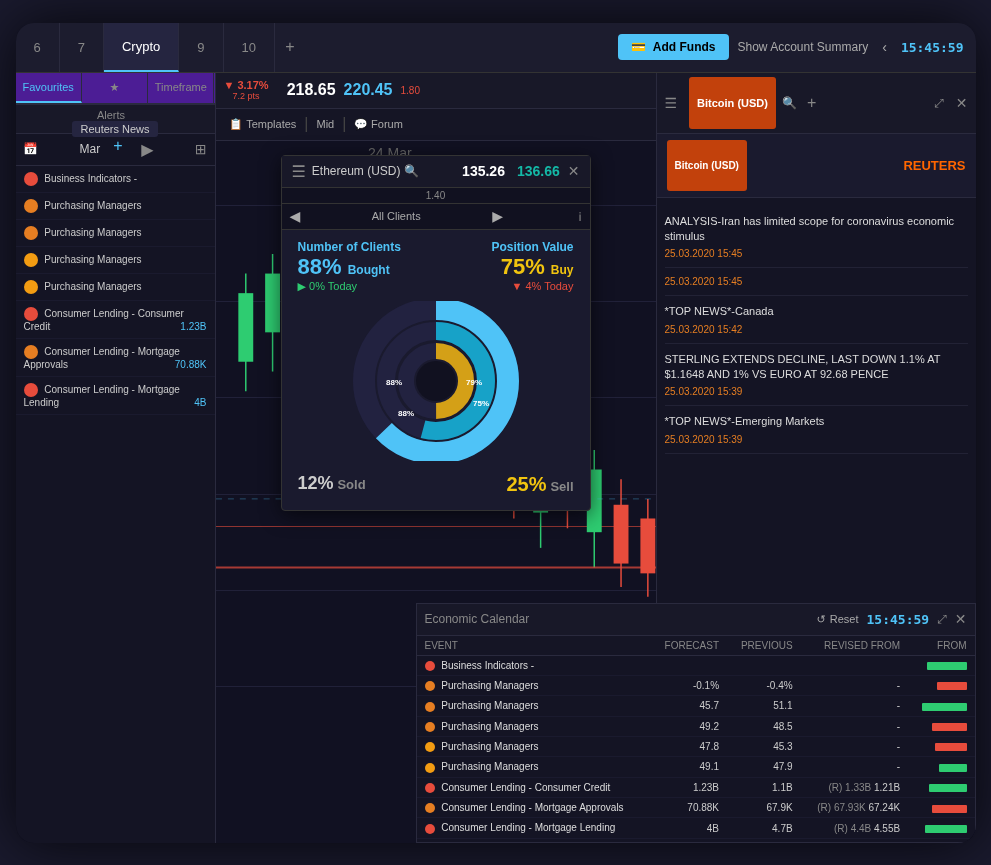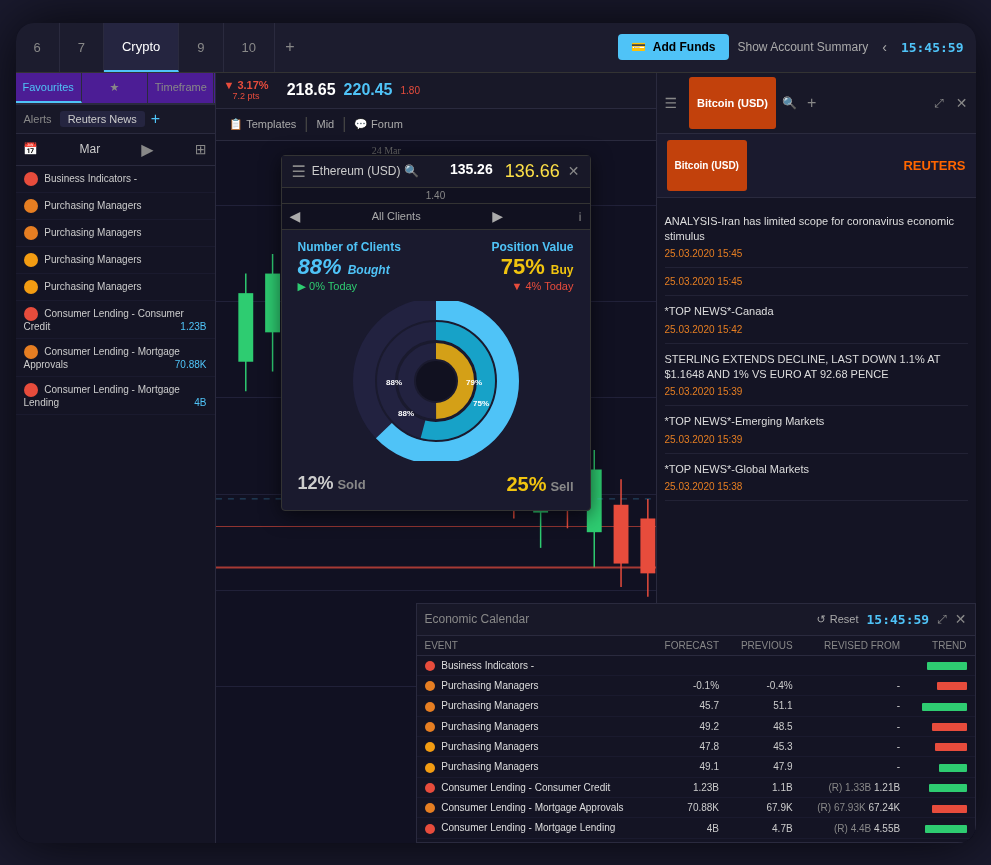--- a/index.html
+++ b/index.html
@@ -399,23 +399,23 @@
       gap: 12px;
     }
 
     .eth-bid {
       color: #fff;
       font-size: 14px;
       font-weight: bold;
     }
 
     .eth-ask {
-      color: #fde047;
-      font-size: 18px;
-      font-weight: normal;
+      color: #14b8a6;
+      font-size: 14px;
+      font-weight: bold;
     }
 
     .eth-nav {
       display: flex;
       align-items: center;
       justify-content: space-between;
       padding: 4px 8px;
       background: #111120;
       border-bottom: 1px solid #333;
     }
@@ -454,21 +454,21 @@
     }
 
     .stat-title.clients { color: #4fc3f7; }
     .stat-title.position { color: #4fc3f7; }
 
     .stat-pct {
       font-size: 22px;
       font-weight: bold;
     }
 
-    .stat-pct.bought { color: #4fc3f7; font-style: italic; }
+    .stat-pct.bought { color: #4fc3f7; }
     .stat-pct.sell { color: #f1c40f; }
 
     .stat-sub {
       font-size: 11px;
     }
 
     .stat-sub.up { color: #2ecc71; }
     .stat-sub.down { color: #e74c3c; }
 
     .donut-wrapper {
@@ -574,20 +574,21 @@
 
     
     .alerts-row {
       display: flex;
       align-items: center;
       padding: 4px 8px;
       background: #181828;
       border-top: 1px solid #2a2a3e;
       border-bottom: 1px solid #2a2a3e;
       height: 30px;
+      flex-direction: column;
     }
 
     .alerts-label {
       color: #888;
       font-size: 11px;
       margin-right: 8px;
     }
 
     .reuters-tab {
       color: #ccc;
@@ -765,21 +766,21 @@
           </span>
         <span style="color:#444;">|</span>
         <span class="toolbar-btn">💬 <span>Forum</span></span>
         <span style="flex:1;"></span>
         <span class="toolbar-btn">⚙ <span>Settings</span></span>
       </div>
 
       <div class="chart-canvas" style="top:68px;right:75px;bottom:60px;">
 
         <div class="chart-dates">
-          <span style="color:#666;font-size:10px;font-family:Liberation Serif, serif;">24 Mar</span>
+          <span style="color:#666;font-size:14px;">24 Mar</span>
           <span style="color:#666;font-size:10px;">25 Mar</span>
         </div>
 
         <div class="h-line" style="top:10%;"></div>
         <div class="h-line" style="top:25%;"></div>
         <div class="h-line" style="top:40%;"></div>
         <div class="h-line" style="top:55%;"></div>
         <div class="h-line" style="top:70%;"></div>
         <div class="h-line" style="top:85%;"></div>
 
@@ -904,24 +905,20 @@
             <div class="news-time">25.03.2020 15:42</div>
           </div>
           <div class="news-item">
             <div class="news-title">STERLING EXTENDS DECLINE, LAST DOWN 1.1% AT $1.1648 AND 1% VS EURO AT 92.68 PENCE</div>
             <div class="news-time">25.03.2020 15:39</div>
           </div>
           <div class="news-item">
             <div class="news-title">*TOP NEWS*-Emerging Markets</div>
             <div class="news-time">25.03.2020 15:39</div>
           </div>
-          <div class="news-item">
-            <div class="news-title">*TOP NEWS*-Global Markets</div>
-            <div class="news-time">25.03.2020 15:38</div>
-          </div>
         </div>
       </div>
 
       <div class="eth-panel" style="left:220px;top:260px;">
         <div class="eth-panel-header">
           <span style="color:#888;cursor:pointer;margin-right:6px;">☰</span>
           <span class="eth-title">Ethereum (USD)</span>
           <span class="search-icon" style="margin-left:4px;">🔍</span>
           <span style="flex:1;"></span>
           <div class="eth-prices">
@@ -1013,21 +1010,21 @@
         </div>
 
         <div style="overflow-y:auto;height:calc(100% - 32px);">
           <table class="eco-table">
             <thead>
               <tr>
                 <th>EVENT</th>
                 <th>FORECAST</th>
                 <th>PREVIOUS</th>
                 <th>REVISED FROM</th>
-                <th>TREND</th>
+                <th>FROM</th>
               </tr>
             </thead>
             <tbody>
               <tr>
                 <td>
                   <span style="display:inline-block;width:10px;height:10px;border-radius:50%;background:#e74c3c;margin-right:4px;vertical-align:middle;"></span>
                   Business Indicators -
                 </td>
                 <td></td>
                   <td></td>

